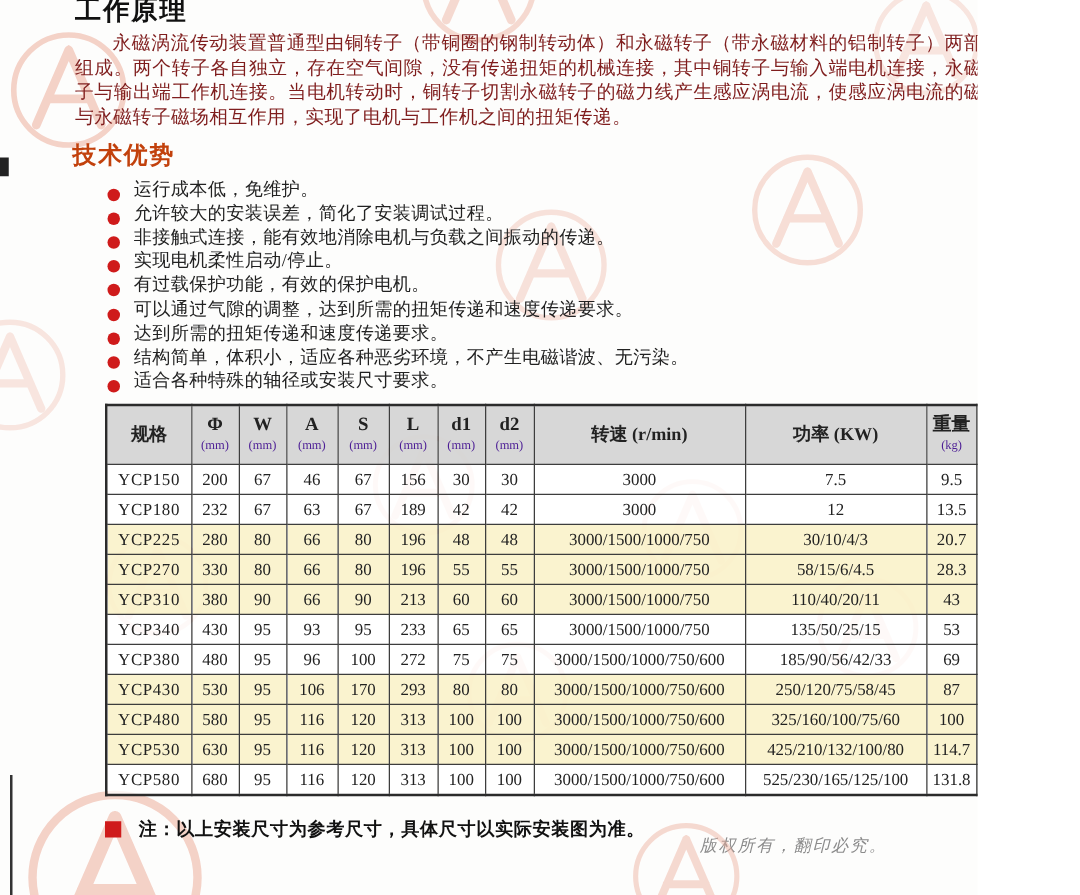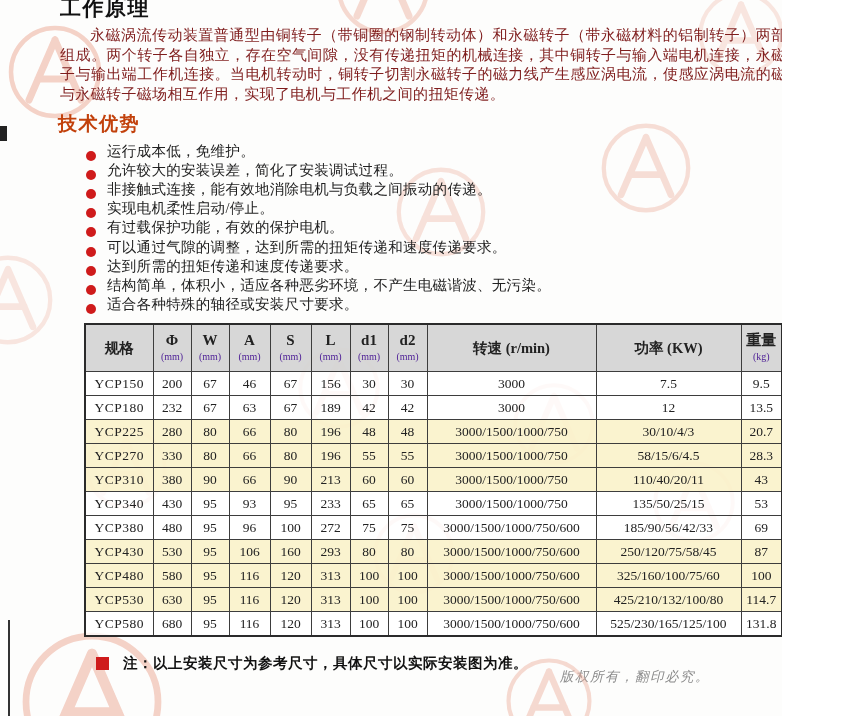--- a/index.html
+++ b/index.html
@@ -49,21 +49,21 @@
     height:46px;background:var(--hdr-bg);font-weight:normal;vertical-align:middle;
   }
   .th-top{display:block;font-size:14.5px;font-weight:bold;color:#222;line-height:17px;}
   .th-top.sym{font-size:15px;}
   .th-unit{display:block;font-size:10px;font-weight:normal;color:#4c1d95;line-height:15px;}
   .spec tbody td{height:23px;font-size:13.5px;background:var(--row-bg);color:#222;line-height:23px;}
   .spec tbody tr.hl td{background:var(--hl-bg);}
   .spec td.model{letter-spacing:0.5px;}
   
   .note-row{
-    margin:17px 0 0 36px;display:flex;align-items:center;
+    margin:17px 0 0 24px;display:flex;align-items:center;
     font-family:"Liberation Sans","DejaVu Sans",sans-serif;
     font-weight:bold;font-size:14.5px;color:#111;letter-spacing:0.5px;
   }
   .note-square{width:13px;height:13px;background:var(--red);margin-right:14px;flex:none;}
   .copyright{
     position:absolute;right:72px;top:668px;font-size:13.5px;
     color:#8b8b8b;letter-spacing:1.5px;font-style:italic;
   }
   
   .artifact{position:absolute;z-index:3;background:#222;}
@@ -370,21 +370,21 @@
             <td>75</td>
             <td>3000/1500/1000/750/600</td>
             <td>185/90/56/42/33</td>
             <td>69</td>
           </tr>
           <tr class="hl">
             <td class="model">YCP430</td>
             <td>530</td>
             <td>95</td>
             <td>106</td>
-            <td>160</td>
+            <td>170</td>
             <td>293</td>
             <td>80</td>
             <td>80</td>
             <td>3000/1500/1000/750/600</td>
             <td>250/120/75/58/45</td>
             <td>87</td>
           </tr>
           <tr class="hl">
             <td class="model">YCP480</td>
             <td>580</td>

